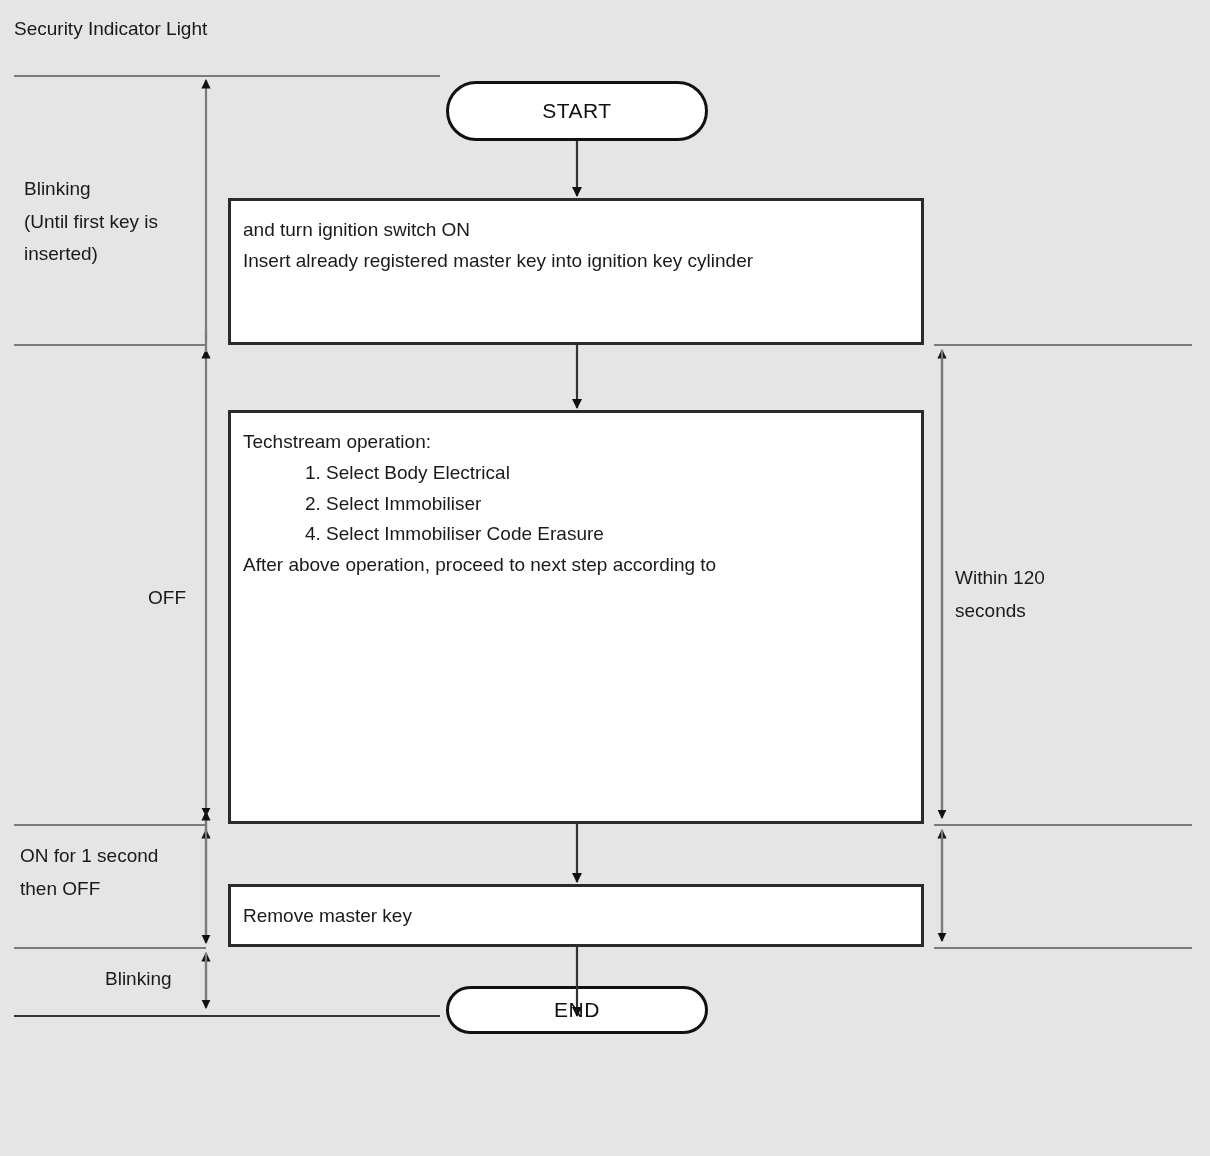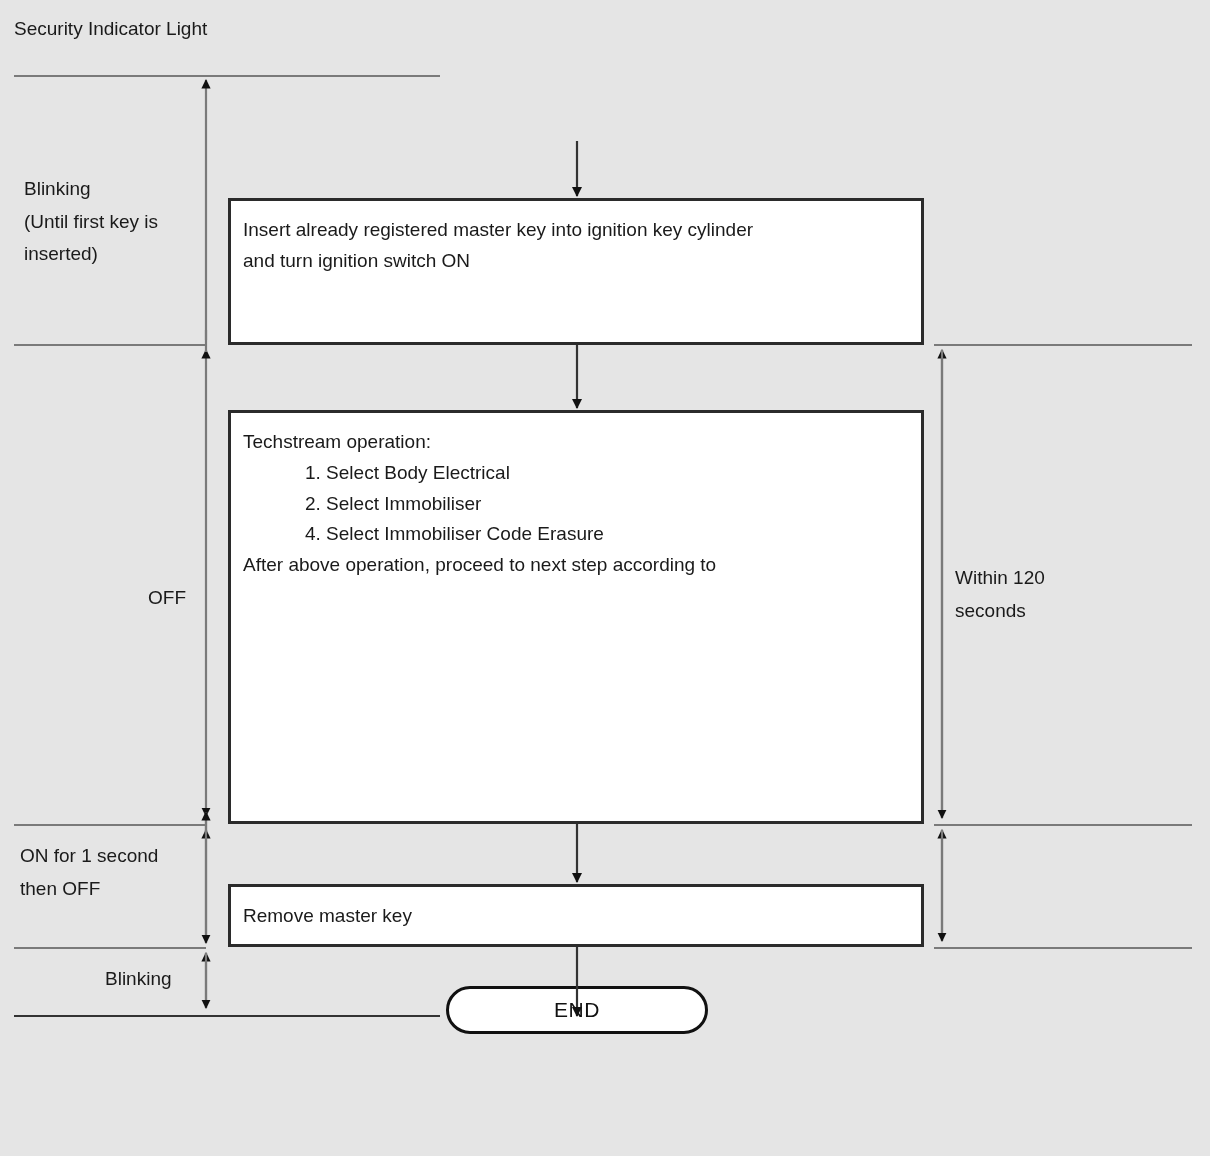--- a/index.html
+++ b/index.html
@@ -91,25 +91,28 @@
 
   <div class="hline" style="left:14px;  top:75px;  width:426px;"></div>
   <div class="hline" style="left:14px;  top:344px; width:192px;"></div>
   <div class="hline" style="left:934px; top:344px; width:258px;"></div>
   <div class="hline" style="left:14px;  top:824px; width:192px;"></div>
   <div class="hline" style="left:934px; top:824px; width:258px;"></div>
   <div class="hline" style="left:14px;  top:947px; width:192px;"></div>
   <div class="hline" style="left:934px; top:947px; width:258px;"></div>
   <div class="hline dark" style="left:14px; top:1015px; width:426px;"></div>
 
+  <div class="terminal" style="left:446px; top:81px; width:262px; height:60px;">
+    <span>START</span>
+  </div>
 
   <div class="procbox" style="left:228px; top:198px; width:696px; height:147px;">
     <div class="body">
+      <span class="ln">and turn ignition switch ON</span>
       <span class="ln">Insert already registered master key into ignition key cylinder</span>
-      <span class="ln">and turn ignition switch ON</span>
     </div>
   </div>
 
   <div class="procbox" style="left:228px; top:410px; width:696px; height:414px;">
     <div class="body">
       <span class="ln">Techstream operation:</span>
       <span class="num">1. Select Body Electrical</span>
       <span class="num">2. Select Immobiliser</span>
       <span class="num">4. Select Immobiliser Code Erasure</span>
       <span class="ln">After above operation, proceed to next step according to</span>

